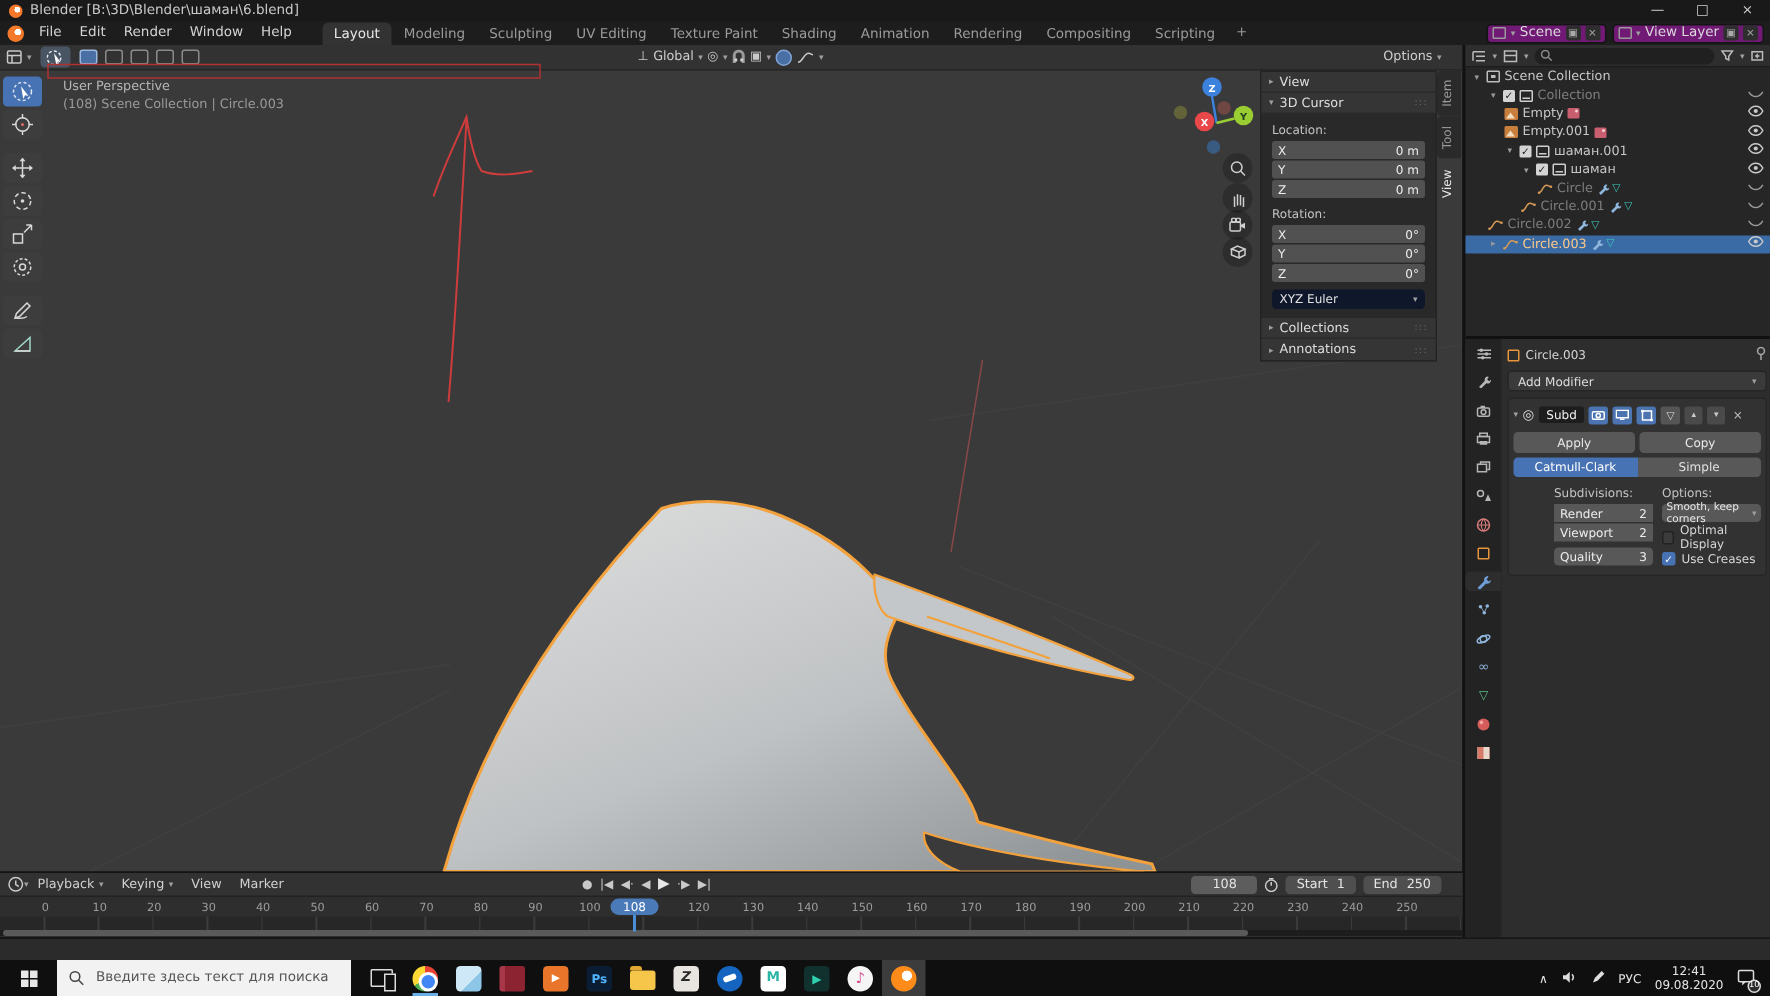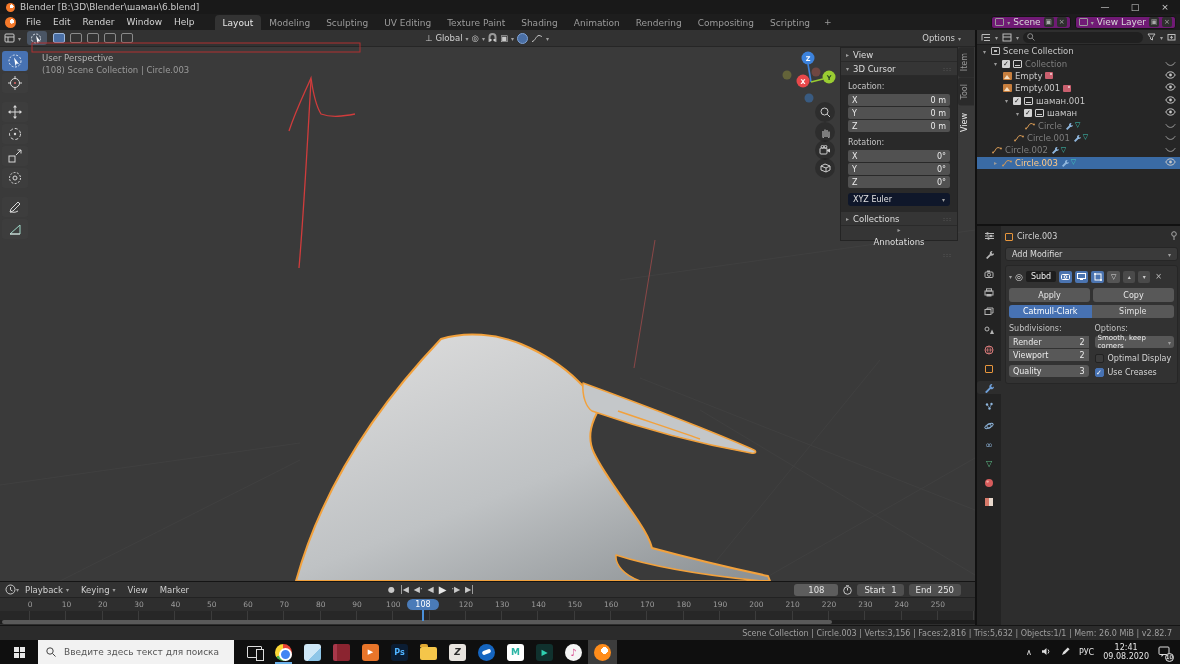--- a/index.html
+++ b/index.html
@@ -116,21 +116,21 @@
   .updn{width:12px;height:12px;border-radius:2px;background:#4a4a4a;color:#ccc;font-size:6px;
     display:flex;align-items:center;justify-content:center;}
   .btnrow{display:flex;gap:3px;margin:4px 0 3px;}
   .btn{flex:1;height:14px;background:#585858;border-radius:3px;display:flex;align-items:center;
     justify-content:center;color:#e8e8e8;}
   .segrow{display:flex;margin-bottom:5px;}
   .seg{flex:1;height:13px;display:flex;align-items:center;justify-content:center;background:#585858;color:#e0e0e0;}
   .seg.on{background:#4772b3;color:#fff;}
   .seg:first-child{border-radius:3px 0 0 3px;}
   .seg:last-child{border-radius:0 3px 3px 0;}
-  #modcols{display:flex;gap:6px;}
+  #modcols{display:flex;gap:6px;margin-left:27px;}
   .mc{flex:1;}
   .mlab{color:#c3c3c3;margin:1px 0 3px;}
   .vfield{height:12px;background:#585858;display:flex;align-items:center;justify-content:space-between;
     padding:0 4px;margin-bottom:1px;color:#ececec;}
   .vfield:first-of-type{border-radius:3px 3px 0 0;}
   .mc .vfield:last-child{border-radius:0 0 3px 3px;}
   .ddfield{height:12px;background:#585858;border-radius:3px;display:flex;align-items:center;
     justify-content:space-between;padding:0 3px;font-size:7px;color:#ececec;margin-bottom:4px;}
   .cbrow{display:flex;align-items:center;gap:4px;height:12px;margin-bottom:2px;}
   .cb{width:9px;height:9px;border-radius:2px;background:#3b3b3b;border:1px solid #222;}
@@ -488,21 +488,21 @@
       <div class="np-dd">
         <span>XYZ Euler</span>
         <span class="caret">▾</span>
       </div>
     </div>
     <div class="np-h">
       <span class="caret">▸</span>
       <span>Collections</span>
       <span class="grip">:::</span>
     </div>
-    <div class="np-h" style="border-bottom:none;flex-direction:column;">
+    <div class="np-h" style="border-bottom:none;">
       <span class="caret">▸</span>
       <span>Annotations</span>
       <span class="grip">:::</span>
     </div>
   </div>
   <div id="nptabs">
 
   <span class="vtab">Item</span>
       <span class="vtab">Tool</span>
       <span class="vtab active">View</span>
@@ -1039,21 +1039,20 @@
     <span>Rotate View</span>
   </span>
   <span class="hint" style="left:795px;">
     <svg width="7" height="10">
         <rect x="0.5" y="0.5" width="6" height="9" rx="3" fill="none" stroke="#9a9a9a"></rect>
         <line x1="3.5" y1="0.5" x2="3.5" y2="4" stroke="#9a9a9a"></line>
         <line x1="3.5" y1="0.5" x2="6" y2="2" stroke="#9a9a9a"></line>
       </svg>
     <span>Object Context Menu</span>
   </span>
-  <span id="stats">Scene Collection | Circle.003 | Verts:3,156 | Faces:2,816 | Tris:5,632 | Objects:1/1 | Mem: 26.0 MiB | v2.82.7</span>
 </div>
 
 <div id="taskbar">
   <span id="startbtn">
     <span class="winlogo">
         <i></i>
         <i></i>
         <i></i>
         <i></i>
       </span>

